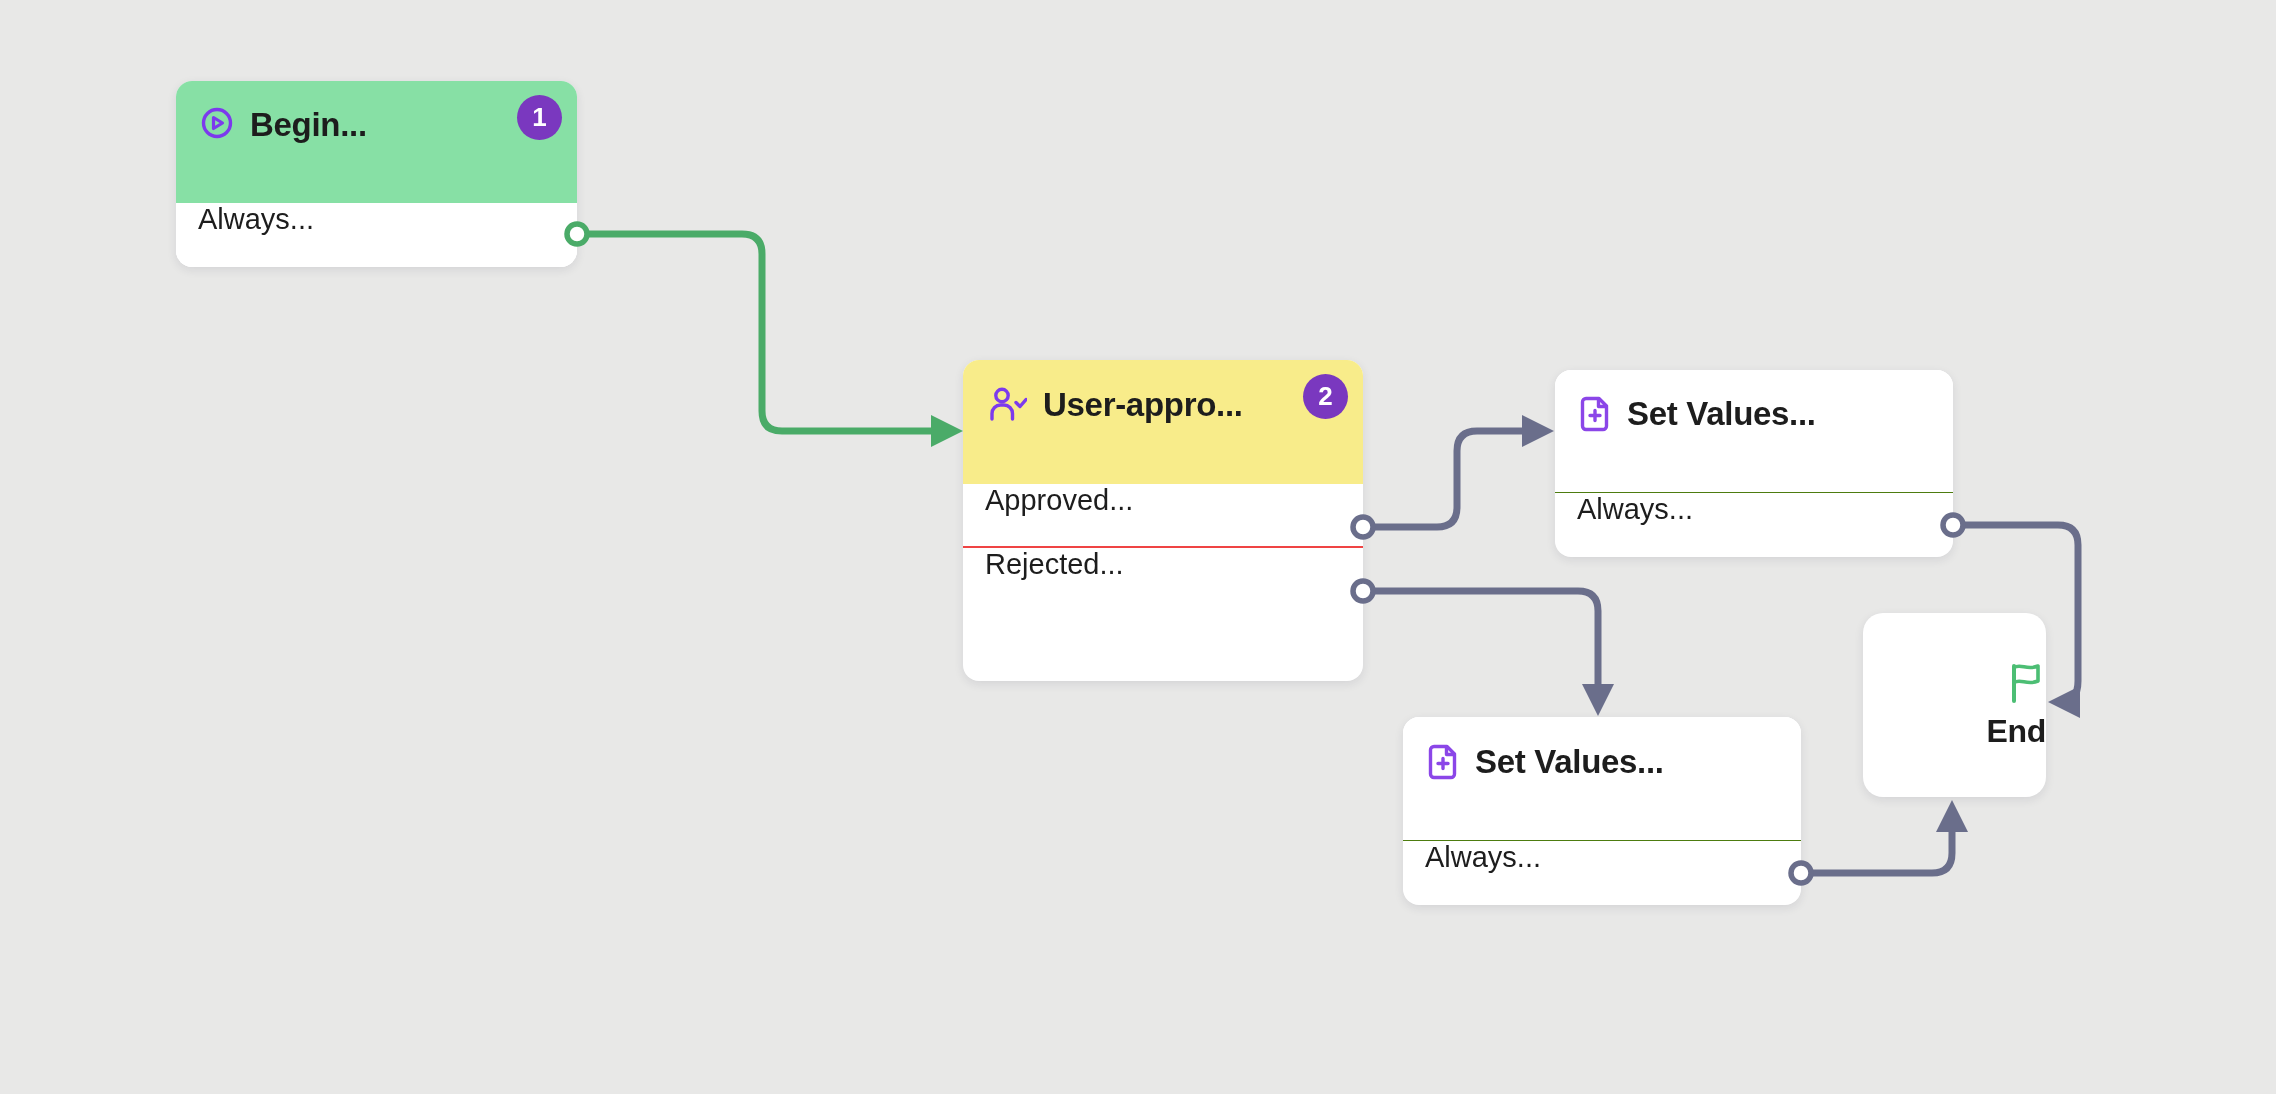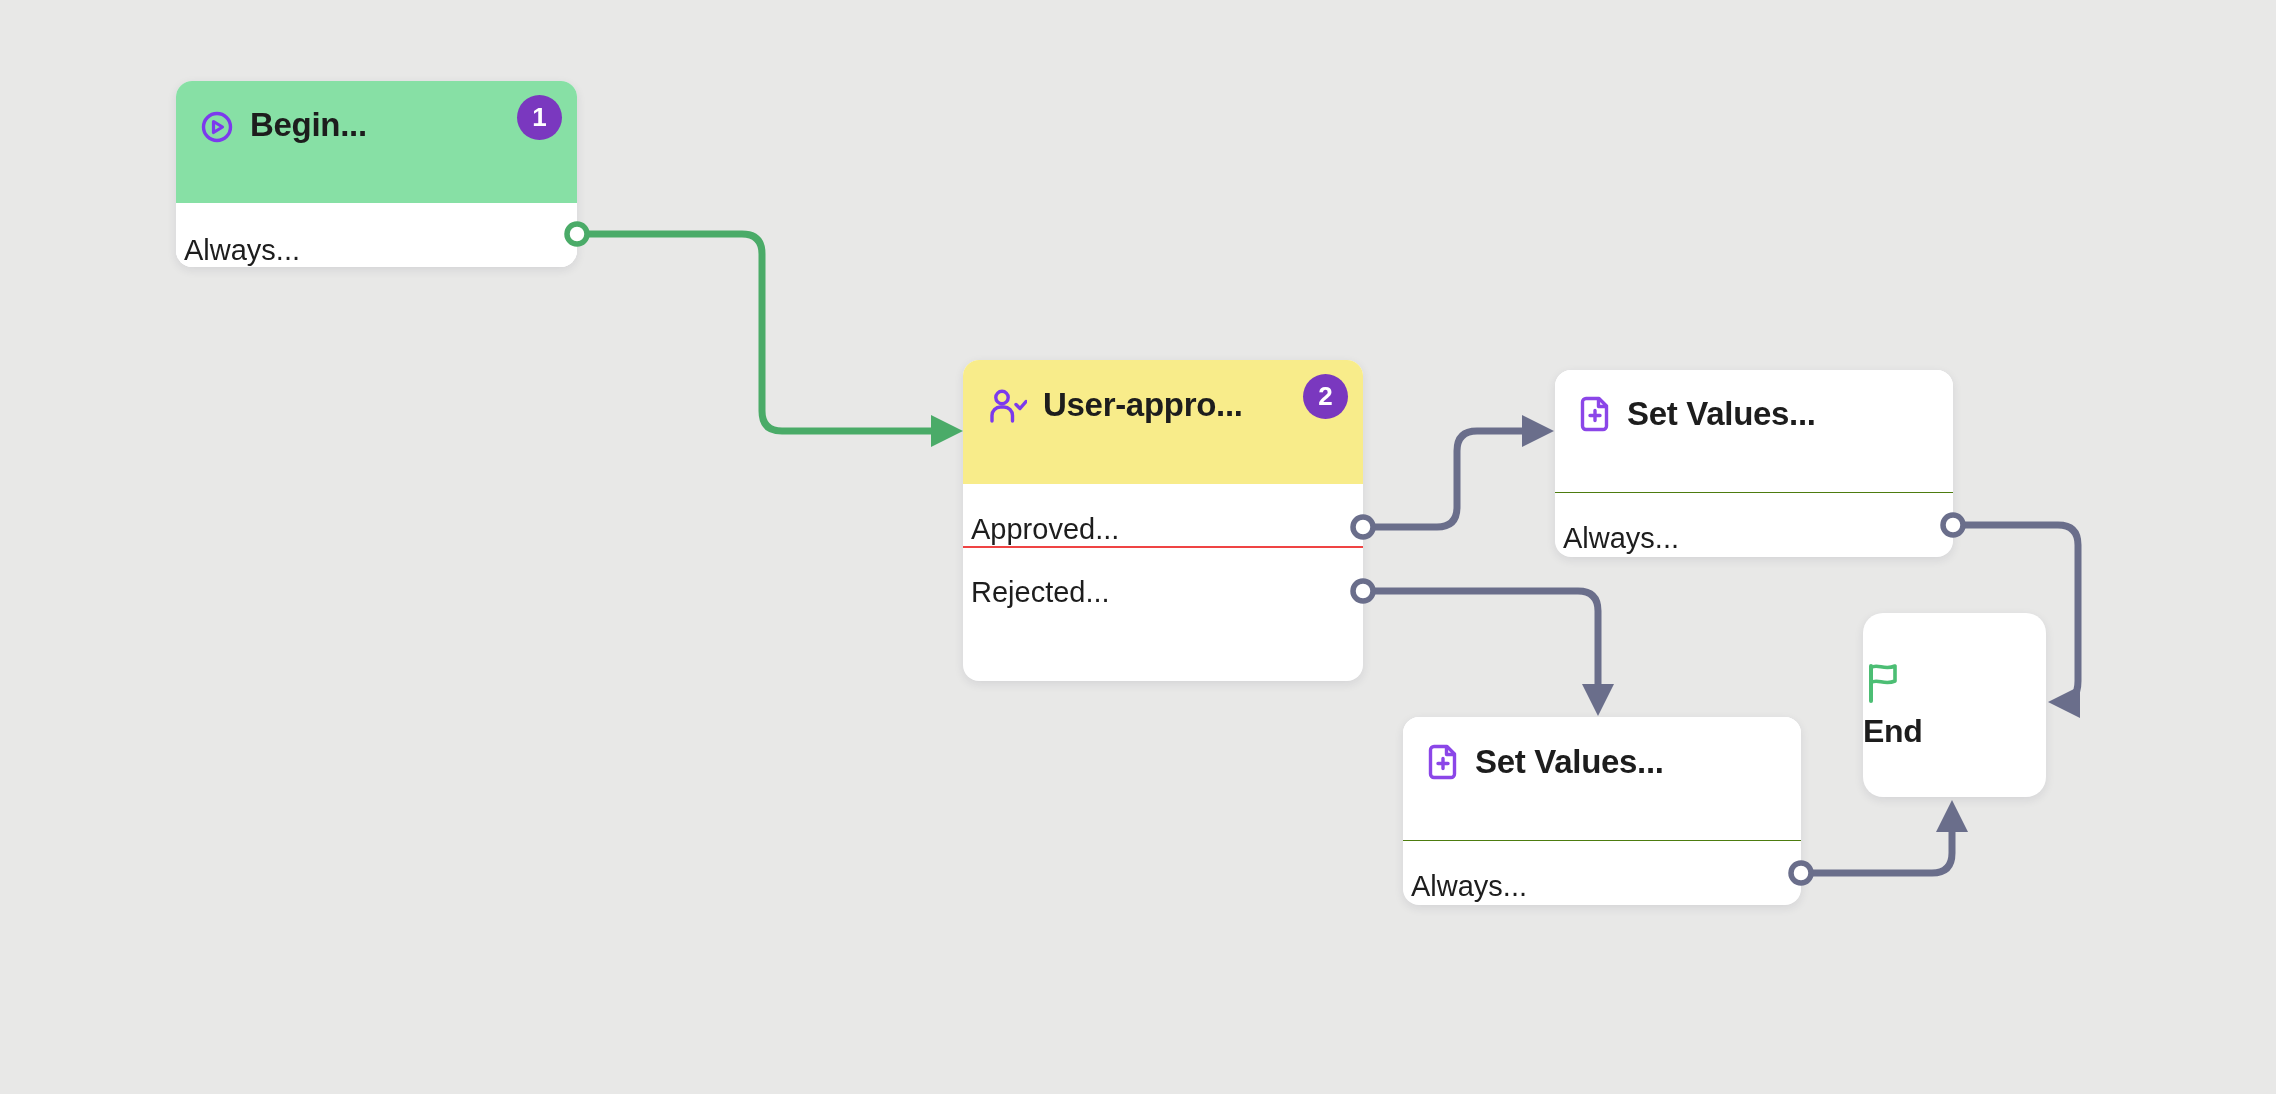--- a/index.html
+++ b/index.html
@@ -19,38 +19,38 @@
     box-shadow:0 3px 10px rgba(40,40,70,0.10);
     z-index:1;
   }
   .node-header{
     position:relative;
     display:flex;align-items:center;gap:16px;
     padding:0 70px 0 24px;
     border-radius:16px 16px 0 0;
     box-sizing:border-box;
   }
-  .node-header .hdr-inner{display:flex;align-items:flex-end;gap:16px;margin-top:-34px;}
+  .node-header .hdr-inner{display:flex;align-items:flex-start;gap:16px;margin-top:-34px;}
   .header-green{background:#87e0a5;}
   .header-yellow{background:#f8ec8a;}
   .header-white{background:#ffffff;border-bottom:1px solid #4d7c0f;}
   .node-title{
     font-size:33px;font-weight:700;color:#1d1d1d;
     white-space:nowrap;letter-spacing:-0.3px;
   }
   .badge{
     position:absolute;top:14px;right:15px;
     width:45px;height:45px;border-radius:50%;
     background:#7a38bf;color:#ffffff;
     font-size:26px;font-weight:700;
     display:flex;align-items:center;justify-content:center;
   }
   .node-output{
-    display:flex;align-items:flex-end;
-    padding-left:8px;box-sizing:border-box;
+    display:flex;align-items:flex-start;
+    padding-left:22px;box-sizing:border-box;
     font-size:29px;color:#1d1d1d;
     background:#ffffff;
   }
   .node-output.last{border-radius:0 0 16px 16px;}
   .node-output.divided{border-top:2px solid #ef4444;}
   .icon{display:flex;align-items:center;justify-content:center;flex:0 0 auto;}
 
   
   #node-begin{left:176px;top:81px;width:401px;height:186px;}
   #node-begin .node-header{height:122px;}
@@ -65,21 +65,21 @@
   #node-set-values-top .node-header{height:123px;}
   #node-set-values-top .node-output{height:62px;}
 
   #node-set-values-bottom{left:1403px;top:717px;width:398px;height:188px;}
   #node-set-values-bottom .node-header{height:124px;}
   #node-set-values-bottom .node-output{height:62px;}
 
   #node-end{
     left:1863px;top:613px;width:183px;height:184px;
     border-radius:20px;
-    display:flex;flex-direction:column;align-items:flex-start;justify-content:center;gap:8px;
+    display:flex;flex-direction:column;align-items:flex-end;justify-content:center;gap:8px;
   }
   #node-end .node-title{font-size:32px;font-weight:600;}
 
   
   #connections{
     position:absolute;inset:0;z-index:5;
   }
   #connections path{fill:none;stroke-width:7;}
   #connections .port{fill:#ffffff;stroke-width:5.5;}
 </style>

